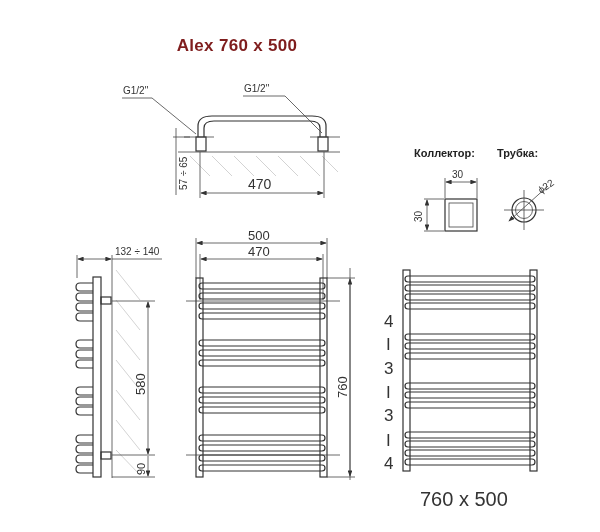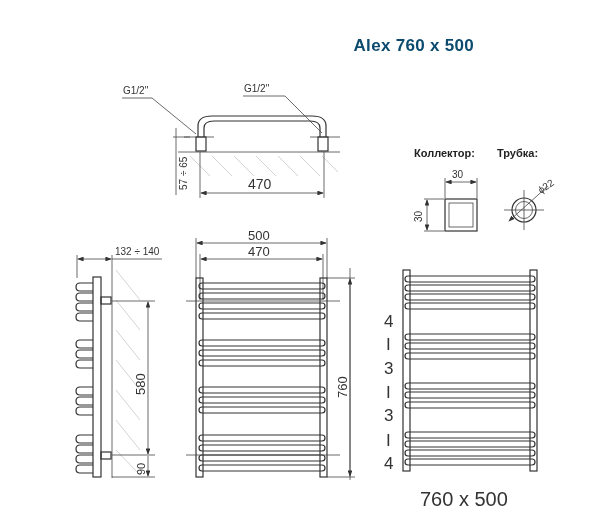--- a/index.html
+++ b/index.html
@@ -1,17 +1,17 @@
 <!DOCTYPE html>
 <html><head>
 <meta charset="utf-8">
 <style>
   html, body { margin: 0; padding: 0; background: #ffffff; }
   body { width: 600px; height: 532px; position: relative; overflow: hidden; font-family: "Liberation Sans", sans-serif; }
-  #title { position: absolute; left: 0; width: 474px; top: 36px; text-align: right; font-size: 17px; font-weight: bold; color: #0c4a6e; letter-spacing: 0.3px; }
+  #title { position: absolute; left: 0; width: 474px; top: 36px; text-align: center; font-size: 17px; font-weight: bold; color: #7f1d1d; letter-spacing: 0.3px; }
   svg { position: absolute; left: 0; top: 0; }
   .ln { stroke: #333; stroke-width: 1.2; fill: none; }
   .thin { stroke: #444; stroke-width: 0.8; fill: none; }
   .hatch { stroke: #c8c8c8; stroke-width: 0.8; }
   .txt { font-family: "Liberation Sans", sans-serif; fill: #333; }
   .bold { font-weight: bold; fill: #222; }
 </style>
 </head>
 <body>
 

